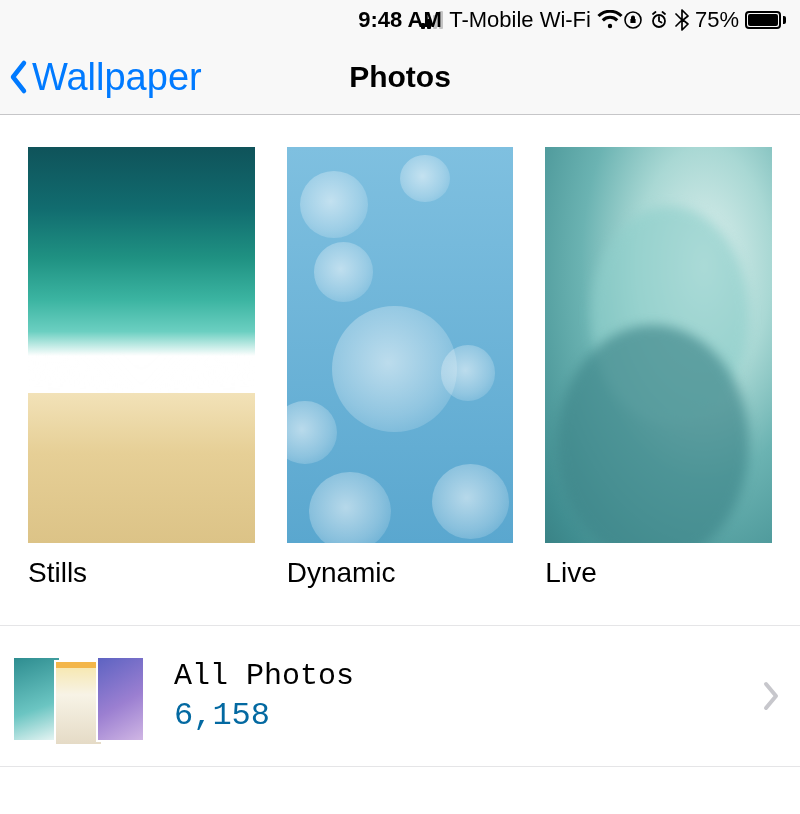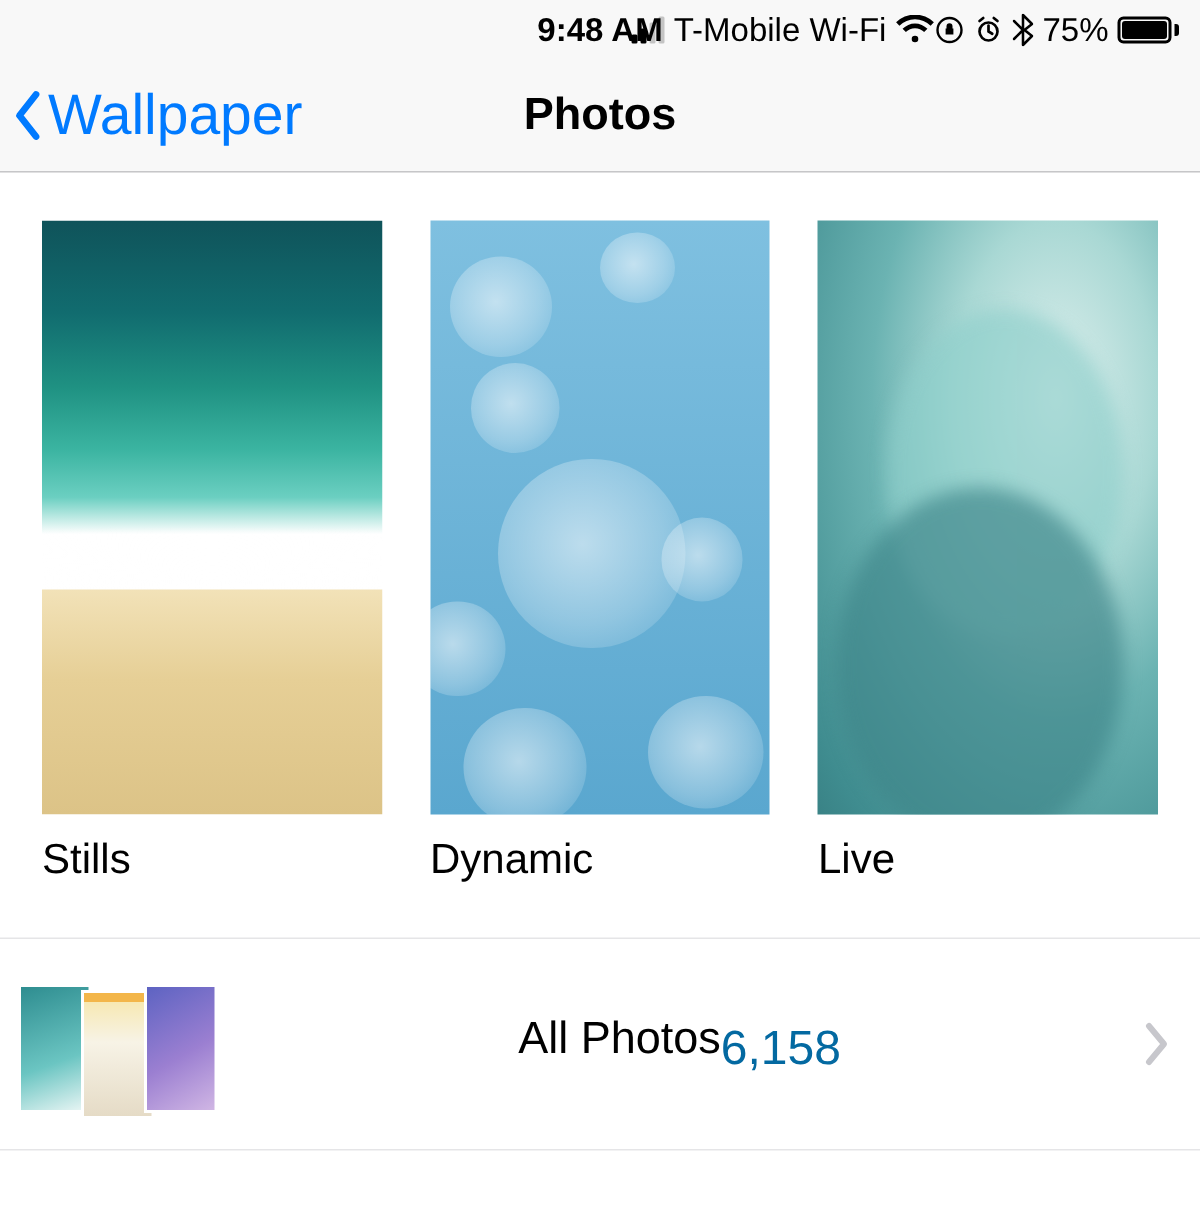--- a/index.html
+++ b/index.html
@@ -102,21 +102,21 @@
     min-height: 140px;
   }
   .album-stack { position:relative; width:130px; height:100px; flex-shrink:0; }
   .album-stack .mini {
     position:absolute; width:45px; height:82px; box-shadow: 0 0 0 2px #fff;
   }
   .album-stack .mini.m1 { left:0;    top:12px; background: linear-gradient(160deg,#2e8d90 0%, #6bc5c2 60%, #eaf6f5 100%); }
   .album-stack .mini.m2 { left:42px; top:16px; background: linear-gradient(180deg,#f7e6a8 0%, #f7f3e6 40%, #e5dbc6 100%); }
   .album-stack .mini.m3 { left:84px; top:12px; background: linear-gradient(150deg,#5d63c2 0%, #9b7fd1 55%, #d0b6e4 100%); }
   .album-stack .mini.m2::before { content:""; position:absolute; left:0; right:0; top:0; height:6px; background:#f3b64a; }
-  .album-text { flex:1; display:flex; justify-content:center; }
+  .album-text { flex:1; display:flex; flex-direction:column; justify-content:center;font-family:Liberation Mono, monospace; }
   .album-title { font-size: 30px; color:#000; font-weight: 400; }
   .album-count { font-size: 32px; color:#0369a1; margin-top: 4px; }
   .chevron-right { color:#c7c7cc; display:flex; }
 
 </style>
 </head>
 <body>
 
 <div class="status-bar">
   <div class="status-left">

